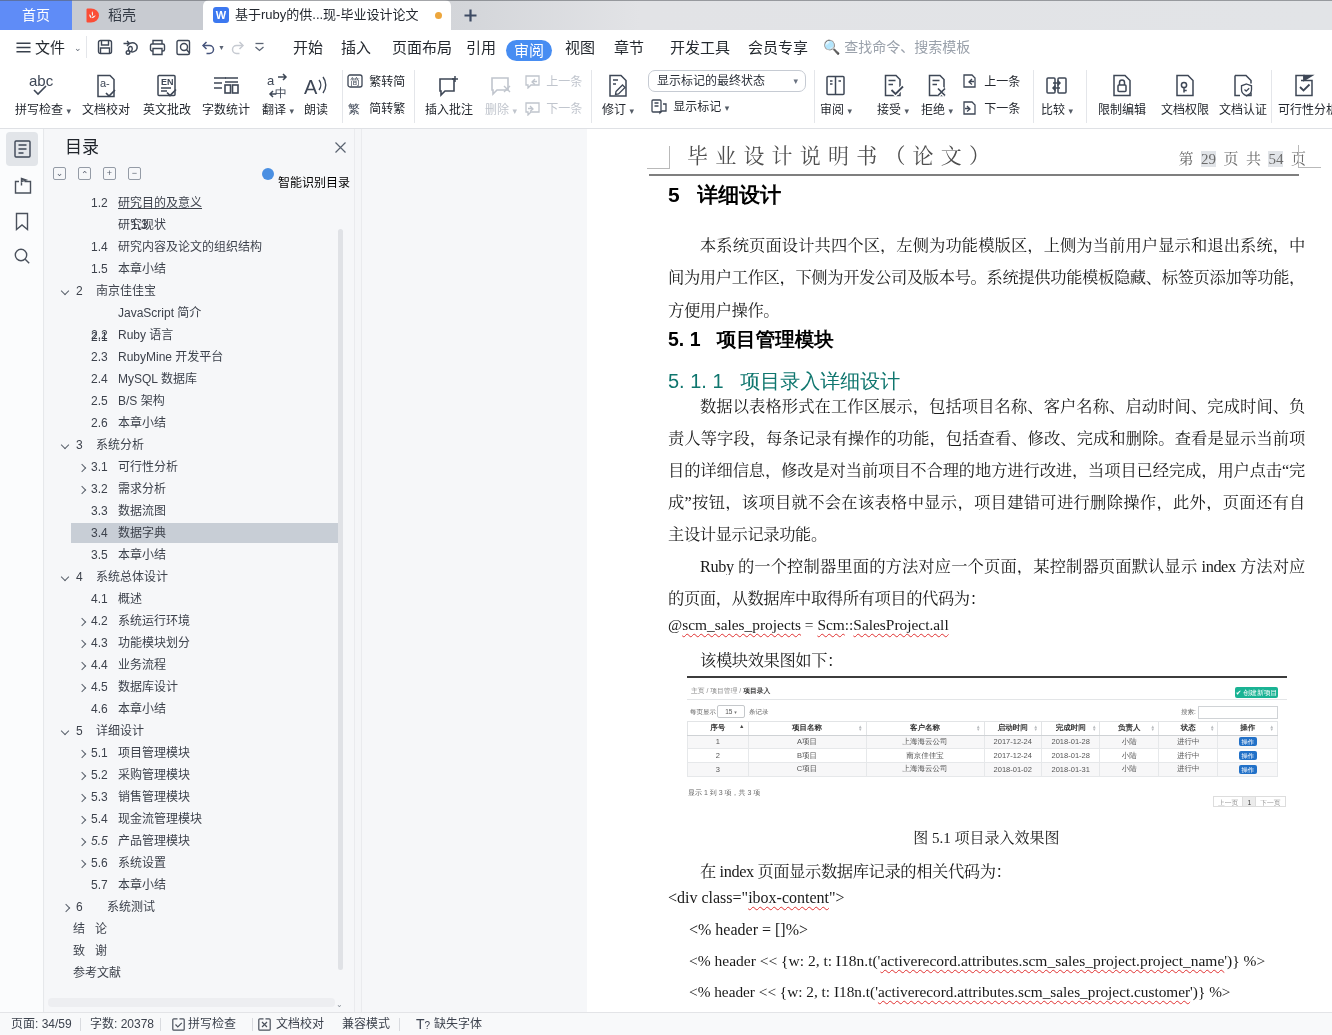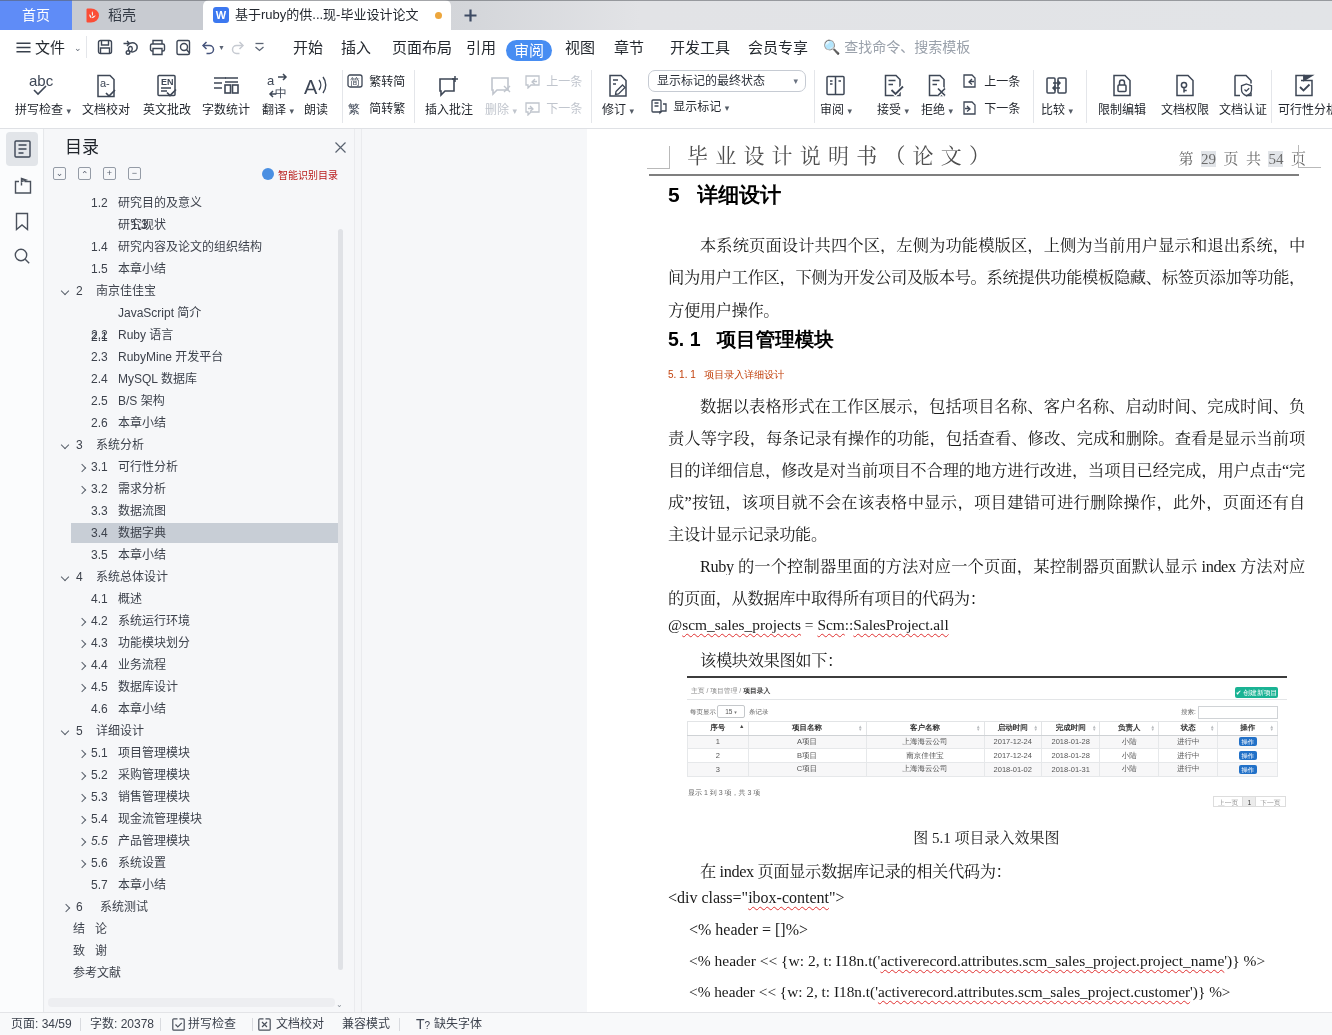--- a/index.html
+++ b/index.html
@@ -30,21 +30,21 @@
 #main { position:absolute; left:0; top:129px; width:1332px; height:883px; background:#f5f6f8; }
 #rail { position:absolute; left:0; top:0; width:44px; height:883px; background:#fbfcfd; border-right:1px solid #e6e8eb; }
 #tocpanel { position:absolute; left:45px; top:0; width:310px; height:883px; background:#f6f7f9; border-right:1px solid #eaebee; }
 #docarea { position:absolute; left:361px; top:0; width:971px; height:883px; background:#f6f7f9; border-left:1px solid #eaebee; }
 #page { position:absolute; left:225px; top:0; width:746px; height:883px; background:#fff; }
 
 #toc-title { position:absolute; left:20px; top:4px; font-size:17px; color:#21252c; }
 #toc-x { position:absolute; left:290px; top:10px; font-size:15px; color:#596270; }
 .tocbtn { position:absolute; top:38px; width:13px; height:13px; border:1px solid #949ba6; border-radius:2px; color:#5a6270; font-size:9px; line-height:11px; text-align:center; }
 #ai { position:absolute; left:217px; top:39px; width:12px; height:12px; border-radius:50%; background:#4a8fe2; }
-#ai-lbl { position:absolute; left:233px; top:38px; font-size:10px; color:#b91c1c; white-space:nowrap; }
+#ai-lbl { position:absolute; left:233px; top:44px; font-size:12px; color:#000000; white-space:nowrap; }
 #tree { position:absolute; left:0px; top:63px; width:310px; height:814px; font-size:12px; color:#3d424c; }
 .trow { position:relative; height:22px; line-height:22px; white-space:nowrap; }
 .trow span { z-index:1; }
 .trow .chev { position:absolute; top:0; width:10px; height:22px; }
 .chev.down::before { content:""; position:absolute; left:1px; top:8px; width:5px; height:5px; border-right:1.4px solid #5a616c; border-bottom:1.4px solid #5a616c; transform:rotate(45deg); }
 .chev.right::before { content:""; position:absolute; left:2px; top:8.5px; width:5px; height:5px; border-right:1.4px solid #5a616c; border-bottom:1.4px solid #5a616c; transform:rotate(-45deg); }
 .selrow::before { content:""; position:absolute; left:26px; width:267px; top:1px; height:20px; background:#c8ced6; }
 
 #doc { position:absolute; left:0; top:0; width:746px; height:883px; font-family:"Liberation Serif","Noto Serif CJK SC", serif; color:#191919; }
 .dline { position:absolute; left:81px; width:637px; font-size:16.3px; letter-spacing:-0.4px; white-space:nowrap; }
@@ -362,21 +362,21 @@
     <div style="position:absolute;left:60px;top:17px;width:23px;height:23px;border-right:1px solid #b9b9b9;border-bottom:1px solid #b9b9b9;"></div>
     <div style="position:absolute;left:711px;top:16px;width:23px;height:23px;border-left:1px solid #b9b9b9;border-bottom:1px solid #b9b9b9;"></div>
 
     <div style="position:absolute;left:62px;top:45px;width:650px;height:2px;background:#7f7f7f;"></div>
 
     <div class="dline" style="top:52px;font-family:'Liberation Sans',sans-serif;font-weight:bold;font-size:21px;letter-spacing:0;color:#000;">5&nbsp;&nbsp;&nbsp;详细设计</div>
     <div class="dline just" style="top:103px;text-indent:32px;">本系统页面设计共四个区，左侧为功能模版区，上侧为当前用户显示和退出系统，中</div>
     <div class="dline just" style="top:135.3px;">间为用户工作区，下侧为开发公司及版本号。系统提供功能模板隐藏、标签页添加等功能，</div>
     <div class="dline" style="top:167.5px;">方便用户操作。</div>
     <div class="dline" style="top:197px;font-family:'Liberation Sans',sans-serif;font-weight:bold;font-size:19.5px;letter-spacing:0;color:#000;">5. 1&nbsp;&nbsp;&nbsp;项目管理模块</div>
-    <div class="dline" style="top:239px;font-family:'Liberation Sans',sans-serif;font-size:10px;letter-spacing:0;color:#c2410c;">5. 1. 1&nbsp;&nbsp;&nbsp;项目录入详细设计</div>
+    <div class="dline" style="top:239px;font-family:'Liberation Sans',sans-serif;font-size:20px;letter-spacing:0;color:#0f766e;">5. 1. 1&nbsp;&nbsp;&nbsp;项目录入详细设计</div>
     <div class="dline just" style="top:263.5px;text-indent:32px;">数据以表格形式在工作区展示，包括项目名称、客户名称、启动时间、完成时间、负</div>
     <div class="dline just" style="top:295.6px;">责人等字段，每条记录有操作的功能，包括查看、修改、完成和删除。查看是显示当前项</div>
     <div class="dline just" style="top:327.7px;">目的详细信息，修改是对当前项目不合理的地方进行改进，当项目已经完成，用户点击“完</div>
     <div class="dline just" style="top:359.8px;">成”按钮，该项目就不会在该表格中显示，项目建错可进行删除操作，此外，页面还有自</div>
     <div class="dline" style="top:391.9px;">主设计显示记录功能。</div>
     <div class="dline" style="top:456px;">的页面，从数据库中取得所有项目的代码为：</div>
     <div class="dline just" style="top:424px;text-indent:32px;">Ruby 的一个控制器里面的方法对应一个页面，某控制器页面默认显示 index 方法对应</div>
     <div class="dline" style="top:487px;font-size:15.4px;letter-spacing:0;">@<span class="sq">scm_sales_projects</span> = <span class="sq">Scm</span>::<span class="sq">SalesProject.all</span></div>
     <div class="dline" style="top:518px;text-indent:32px;">该模块效果图如下：</div>
 
@@ -471,21 +471,21 @@
       </svg>
     <div class="tocbtn" style="left:8px;">⌄</div>
     <div class="tocbtn" style="left:33px;"><span style="display:inline-block;transform:rotate(180deg);">⌄</span></div>
     <div class="tocbtn" style="left:58px;">+</div>
     <div class="tocbtn" style="left:83px;">−</div>
     <div id="ai"></div>
     <div id="ai-lbl">智能识别目录</div>
     <div id="tree">
 <div class="trow">
           <span style="position:absolute;left:46px;">1.2</span>
-          <span style="position:absolute;left:73px;">研究目的及意义</span>
+          <span style="position:absolute;left:73px;text-decoration:underline;">研究目的及意义</span>
         </div>
 <div class="trow">
           <span style="position:absolute;left:46px;margin-left:40px;">1.3</span>
           <span style="position:absolute;left:73px;">研究现状</span>
         </div>
 <div class="trow">
           <span style="position:absolute;left:46px;">1.4</span>
           <span style="position:absolute;left:73px;">研究内容及论文的组织结构</span>
         </div>
 <div class="trow">
@@ -616,21 +616,21 @@
           <span style="position:absolute;left:46px;">5.6</span>
           <span style="position:absolute;left:73px;">系统设置</span>
         </div>
 <div class="trow">
           <span style="position:absolute;left:46px;">5.7</span>
           <span style="position:absolute;left:73px;">本章小结</span>
         </div>
 <div class="trow">
           <span class="chev right" style="left:16px;"></span>
           <span style="position:absolute;left:31px;">6</span>
-          <span style="position:absolute;left:55px;text-align:center;">系统测试</span>
+          <span style="position:absolute;left:62px;text-align:center;">系统测试</span>
         </div>
 <div class="trow">
           <span style="position:absolute;left:28px;">结&nbsp;&nbsp;&nbsp;论</span>
         </div>
 <div class="trow">
           <span style="position:absolute;left:28px;">致&nbsp;&nbsp;&nbsp;谢</span>
         </div>
 <div class="trow">
           <span style="position:absolute;left:28px;">参考文献</span>
         </div>

